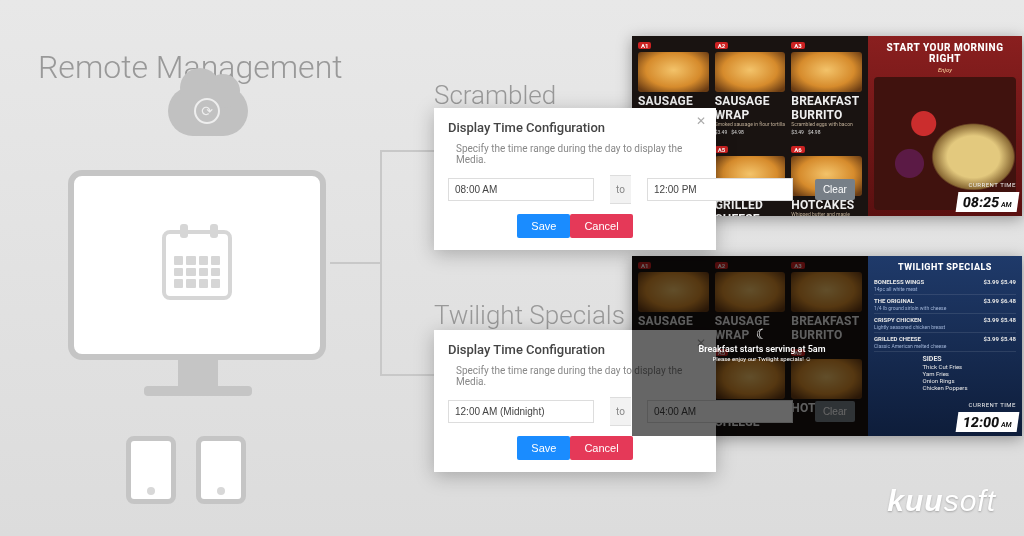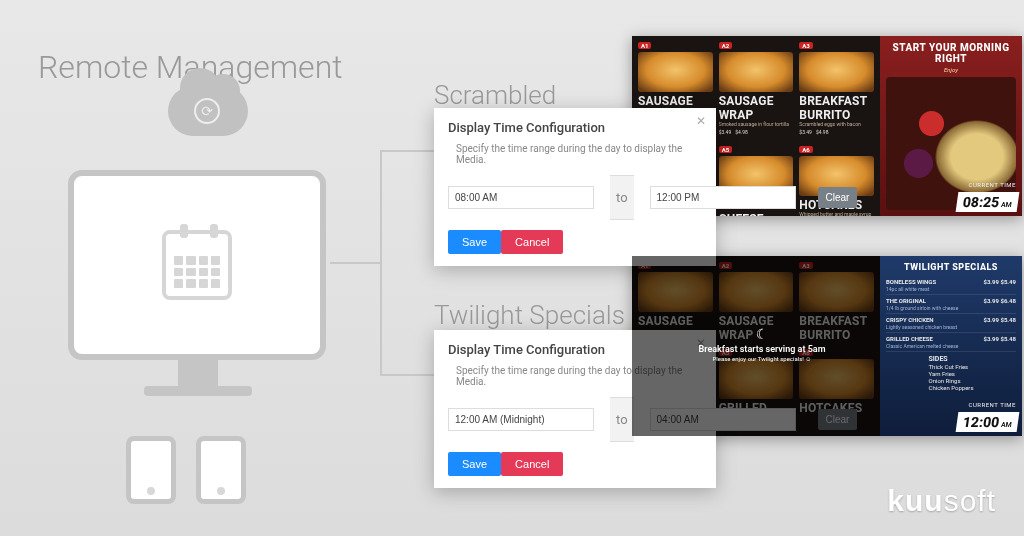--- a/index.html
+++ b/index.html
@@ -88,23 +88,23 @@
     box-shadow: 0 4px 18px rgba(0,0,0,.25);
     padding: 12px 14px; font-size: 11px; color: #555;
   }
   .dialog .close { position: absolute; top: 6px; right: 10px; color: #aaa; font-size: 12px; cursor: pointer; }
   .dialog h4 { font-size: 13px; font-weight: 500; color: #444; margin-bottom: 8px; }
   .dialog .sub { font-size: 10px; color: #888; margin-bottom: 10px; margin-left: 8px; }
   .timerow { display: flex; align-items: center; gap: 16px; margin-bottom: 10px; }
   .timerow input {
     flex: 1; border: 1px solid #ddd; padding: 5px 6px; font-size: 10px; color: #444; background: #fff;
   }
-  .timerow .to { background: #f2f2f2; border: 1px solid #ddd; border-left: none; border-right: none; padding: 14px 6px; font-size: 13px; color: #888; }
+  .timerow .to { background: #f2f2f2; border: 1px solid #ddd; border-left: none; border-right: none; padding: 8px 6px; font-size: 10px; color: #888; }
   .clear-btn { background: #777f87; color: #fff; border: none; padding: 5px 8px; font-size: 10px; border-radius: 2px; margin-left: 6px; cursor: pointer; }
-  .btnrow { display: flex; justify-content: flex-start; }
+  .btnrow { display: flex; justify-content: center; }
   .btn { border: none; padding: 6px 14px; font-size: 11px; color: #fff; border-radius: 2px; cursor: pointer; }
   .save { background: #1a8cff; }
   .cancel { background: #e53958; }
 
   
   .screen {
     position: absolute; width: 390px; height: 180px;
     background: #1a1410; color: #eee; overflow: hidden;
     display: flex; box-shadow: 0 3px 14px rgba(0,0,0,.35);
   }
@@ -118,21 +118,21 @@
   .menu-item { position: relative; font-size: 6px; padding: 2px; }
   .menu-item .tag { position: absolute; top: 2px; left: 2px; background: #c22; color: #fff; font-size: 6px; padding: 0 3px; font-weight: bold; border-radius: 2px; }
   .food {
     width: 100%; height: 40px; border-radius: 3px; margin-top: 10px;
     background: radial-gradient(ellipse at 50% 45%, #f3c36a 0%, #d68b2c 55%, #6a3c14 90%);
   }
   .mi-name { font-weight: bold; font-size: 12px; margin-top: 2px; letter-spacing: .2px; }
   .mi-desc { font-size: 5px; color: #bfae97; line-height: 1.1; }
   .mi-prices { font-size: 5px; color: #ddd; margin-top: 1px; display:flex; gap:4px; }
   .side-panel {
-    width: 142px; position: relative; padding: 6px;
+    width: 154px; position: relative; padding: 6px;
     display: flex; flex-direction: column; align-items: center;
   }
   .side-panel.red { background: linear-gradient(180deg,#8a1f1f,#5a1010); }
   .side-panel.blue { background: linear-gradient(180deg,#1f3a6a,#0e1d3a); }
   .sp-title { color: #fff; font-size: 10px; font-weight: 800; text-align: center; letter-spacing: .5px; }
   .sp-enjoy { font-size: 6px; color: #ffd6a0; font-style: italic; margin-top: 2px; }
   .sp-food {
     flex: 1; width: 100%; margin-top: 4px; border-radius: 4px;
     background: radial-gradient(circle at 35% 35%, #cb2d2d 0 12px, transparent 13px),
                 radial-gradient(circle at 25% 65%, #5b1a45 0 14px, transparent 15px),
@@ -164,20 +164,21 @@
   .dim-banner .moon { font-size: 14px; }
   .dim-banner .line1 { font-size: 9px; font-weight: 600; margin-top: 2px; }
   .dim-banner .line2 { font-size: 6px; margin-top: 1px; }
 
   
   .logo {
     position: absolute; right: 28px; bottom: 18px;
     color: #fff; font-size: 30px; font-weight: 400; letter-spacing: 1px;
     text-shadow: 0 1px 2px rgba(0,0,0,.25);
     font-family: "Segoe UI", sans-serif;
+    font-style: italic;
   }
   .logo b { font-weight: 700; }
 </style>
 </head>
 <body>
 
 <div class="title">Remote Management</div>
 
 <div class="cloud"></div>
 <div class="sync">⟳</div>

